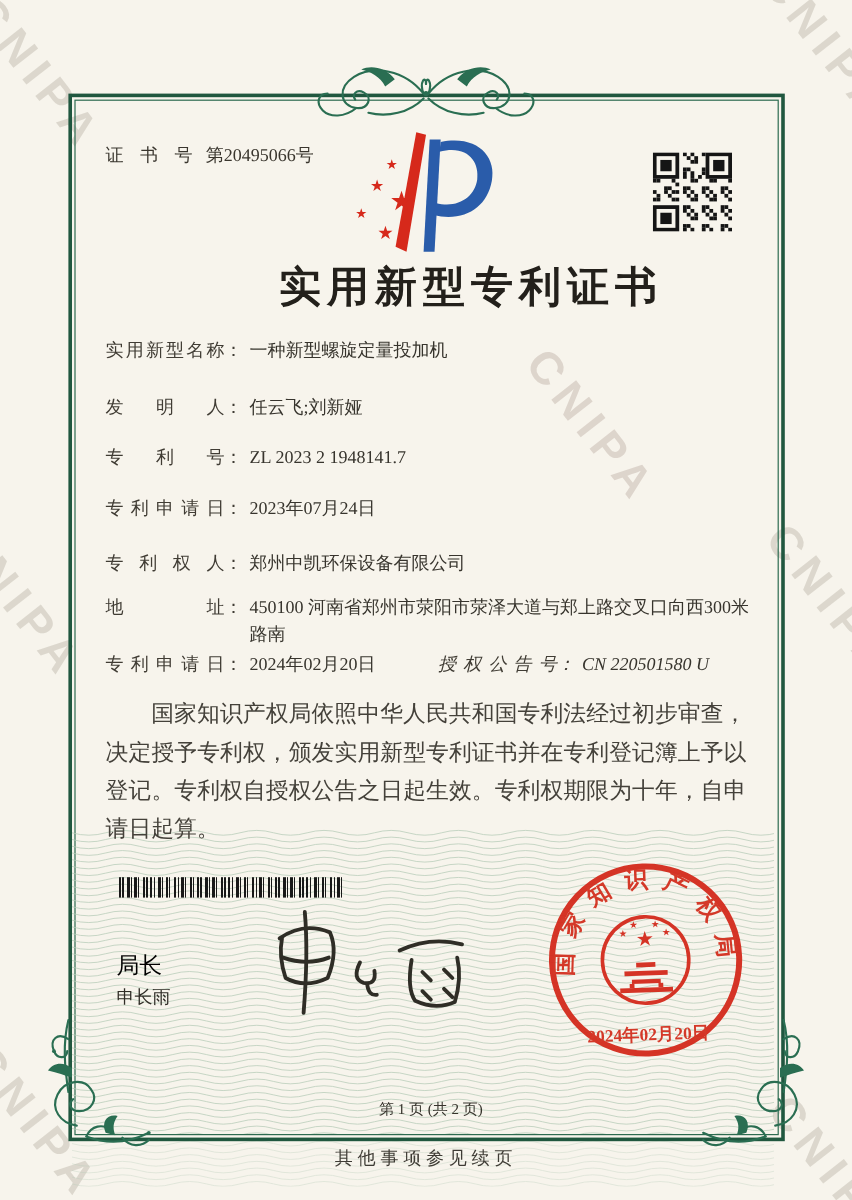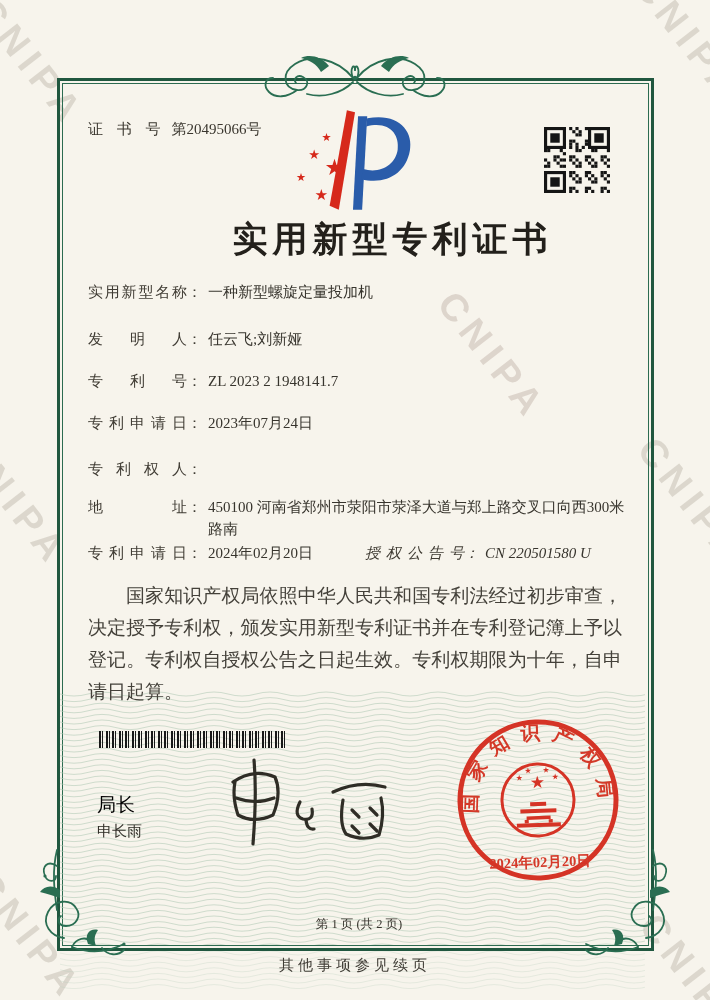--- a/index.html
+++ b/index.html
@@ -336,20 +336,21 @@
       <span class="fvalue">ZL 2023 2 1948141.7</span>
   </div>
   <div class="frow r3">
     <span class="flabel">专利申请日</span>
       <span class="fcolon">：</span>
       <span class="fvalue">2023年07月24日</span>
   </div>
   <div class="frow r4">
     <span class="flabel">专利权人</span>
       <span class="fcolon">：</span>
+      <span class="fvalue">郑州中凯环保设备有限公司</span>
   </div>
   <div class="frow raddr">
     <span class="flabel">地址</span>
       <span class="fcolon">：</span>
       <span class="fvalue">450100 河南省郑州市荥阳市荥泽大道与郑上路交叉口向西300米路南</span>
   </div>
   <div class="frow">
     <span class="flabel">专利申请日</span>
       <span class="fcolon">：</span>
       <span class="fvalue">2024年02月20日</span>

